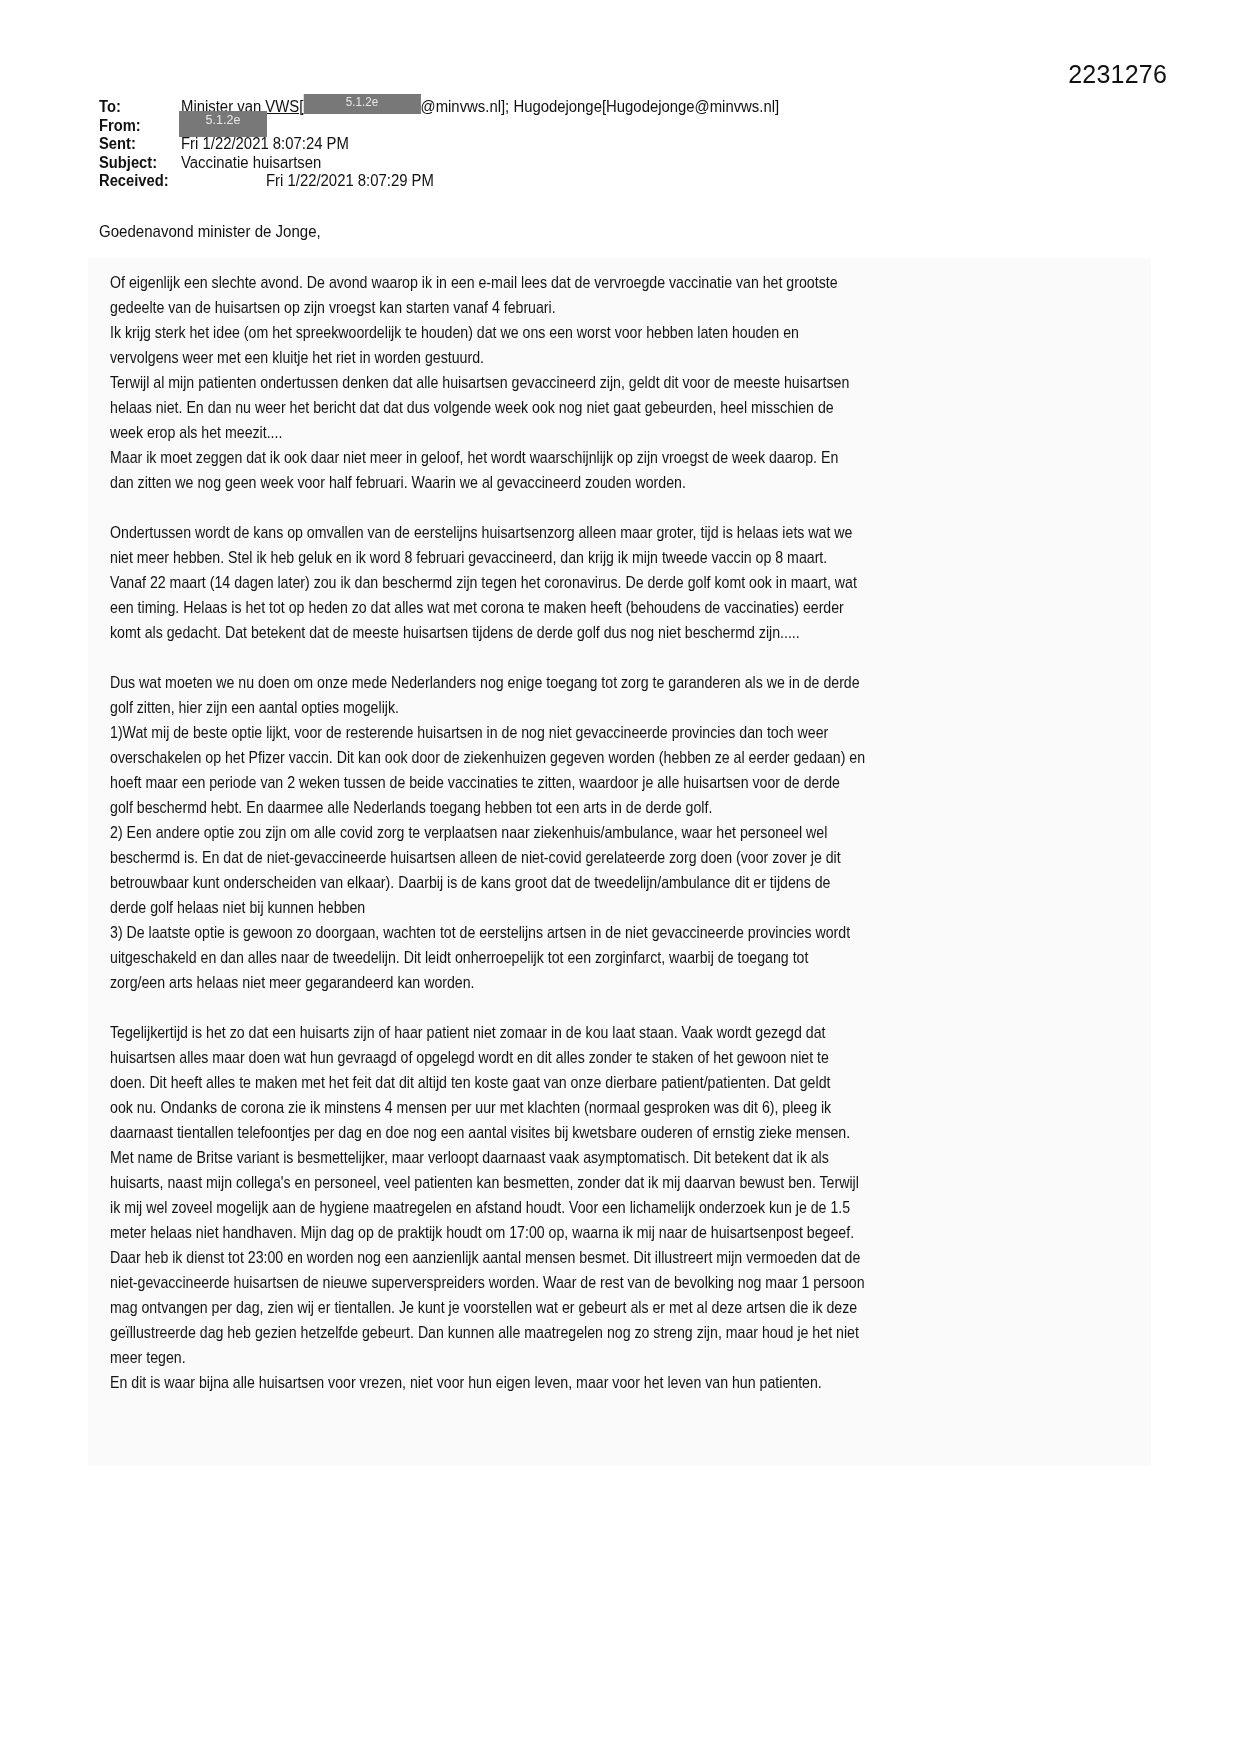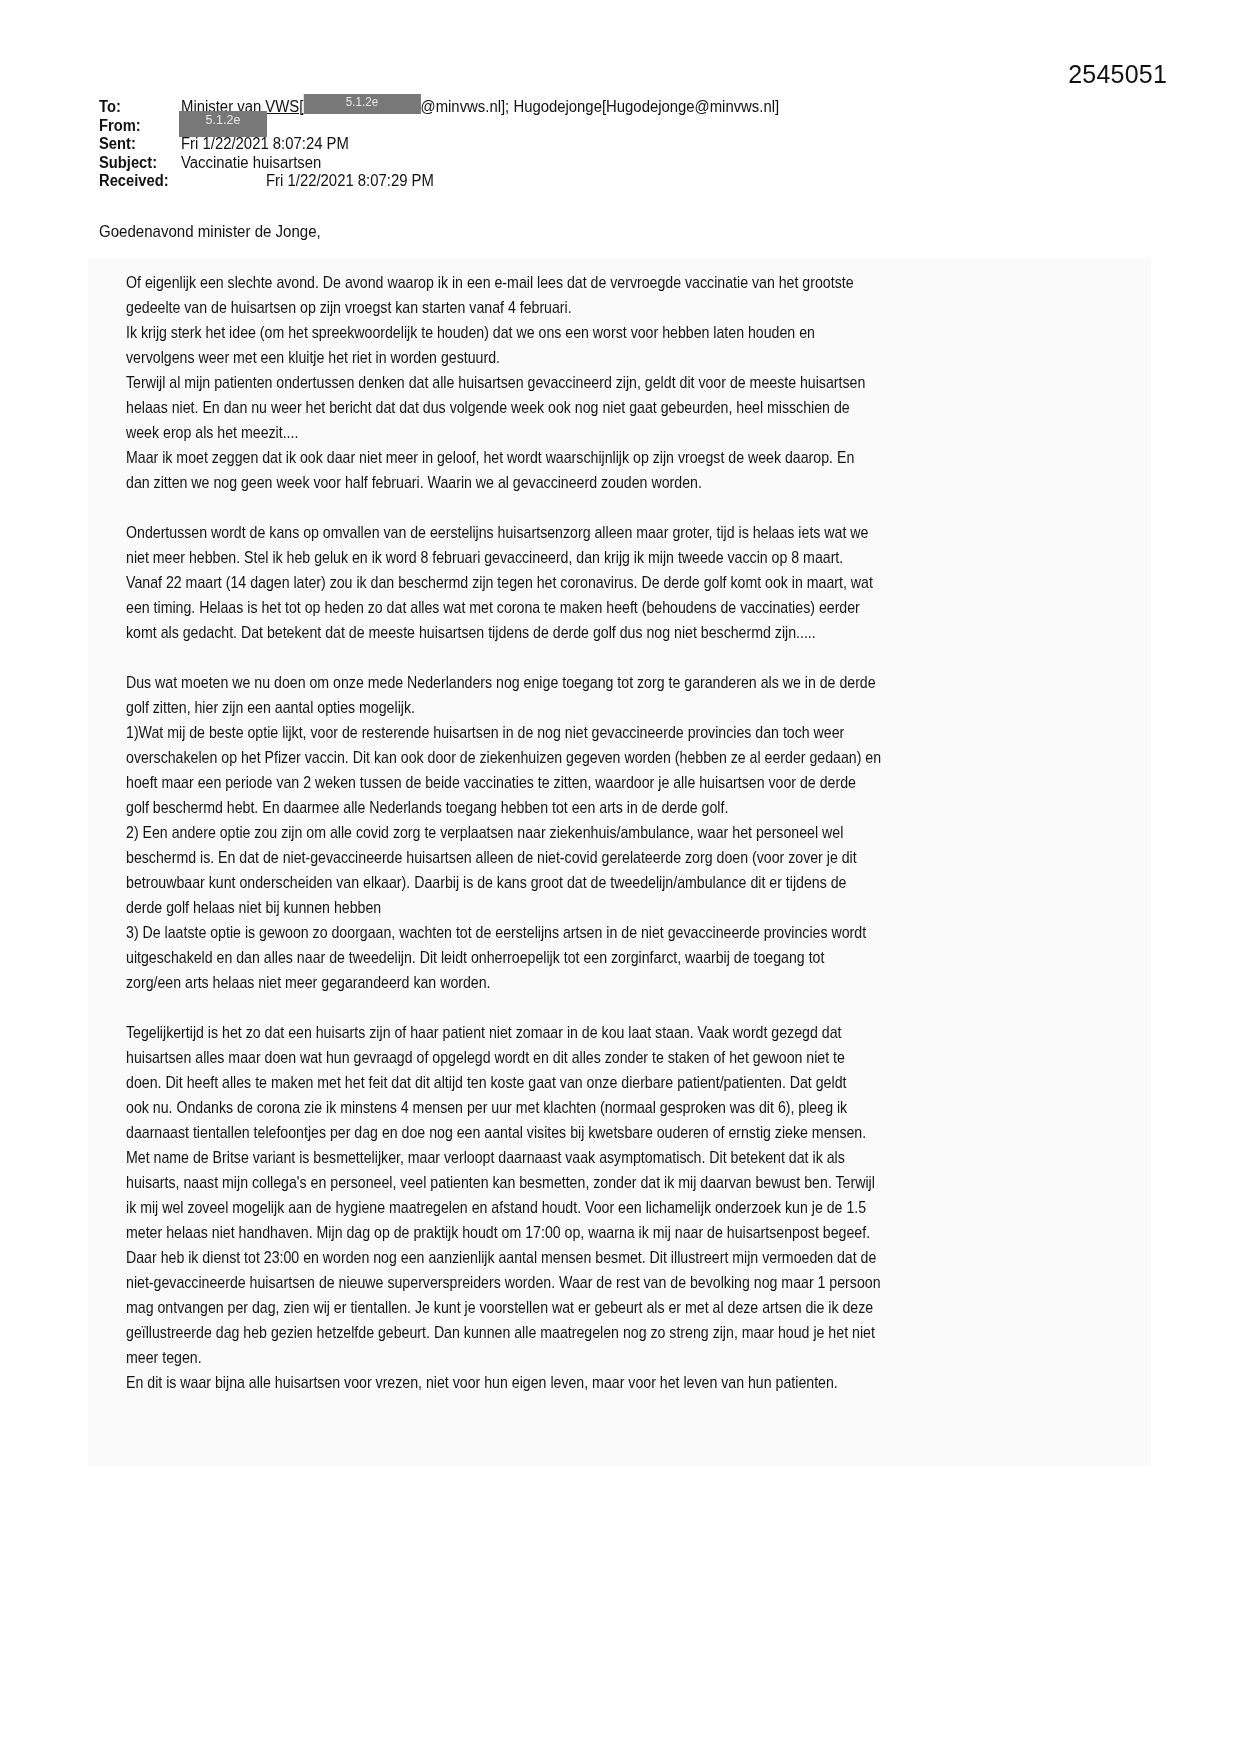--- a/index.html
+++ b/index.html
@@ -101,36 +101,35 @@
     }
     .body-text {
       position: absolute;
       top: 12px;
       left: 22px;
       width: 1035px;
       font-family: "Liberation Sans", sans-serif;
       font-size: 16.2px;
       line-height: 25px;
       color: #141414;
-      margin-left: 16px;
     }
     .para {
       margin: 0 0 25px 0;
     }
     .line {
       display: block;
       white-space: nowrap;
       transform: scaleX(0.875);
       transform-origin: left;
     }
   </style>
 </head>
 <body>
 
-<div class="doc-number">2545051</div>
+<div class="doc-number">2231276</div>
 
 <div class="header">
   <div class="hrow">
     <span class="hlabel">To:</span>
     <span class="hval"><span class="to-name">Minister van VWS[</span><span class="redact to">5.1.2e</span><span>@minvws.nl]; Hugodejonge[Hugodejonge@minvws.nl]</span></span>
   </div>
   <div class="hrow">
     <span class="hlabel">From:</span>
     <span class="redact from">5.1.2e</span>
   </div>

